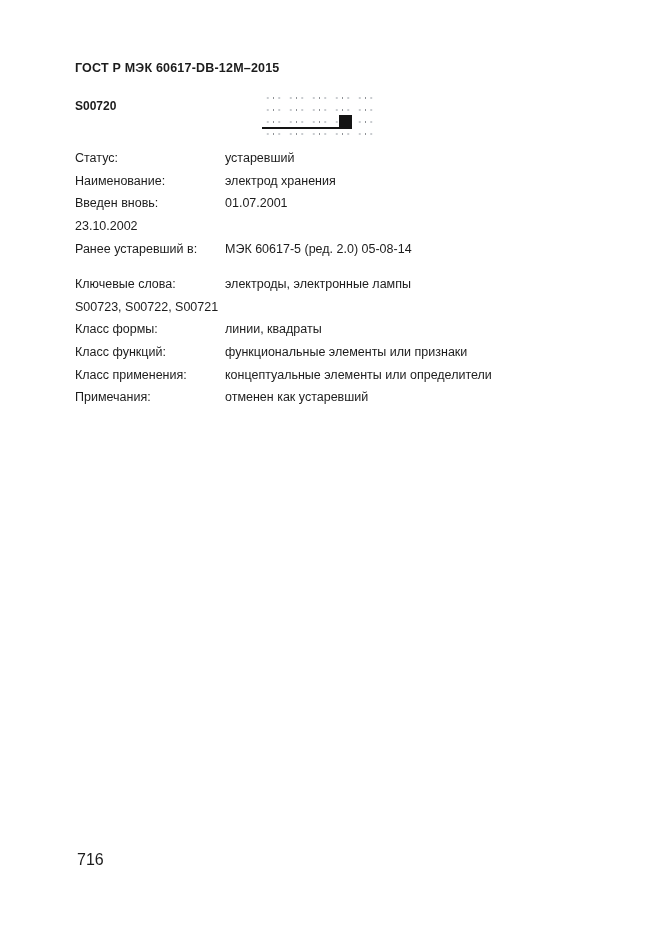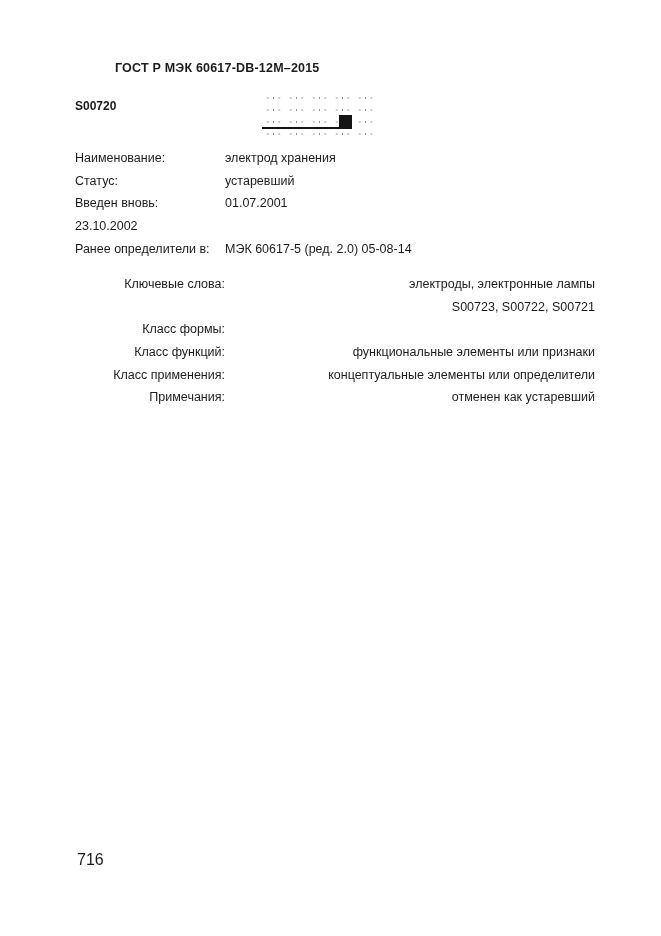--- a/index.html
+++ b/index.html
@@ -16,21 +16,20 @@
     overflow: hidden;
   }
   .doc-header {
     position: absolute;
     left: 75px;
     top: 61px;
     font-size: 12.5px;
     font-weight: bold;
     letter-spacing: 0.2px;
     white-space: nowrap;
-    margin-left: 40px;
   }
   .symbol-id {
     position: absolute;
     left: 75px;
     top: 99px;
     font-size: 12px;
     font-weight: bold;
   }
   
   .symbol-figure {
@@ -61,21 +60,21 @@
     width: 13px;
     height: 13px;
     background: #141414;
   }
   .fields-block {
     position: absolute;
     left: 75px;
     width: 520px;
   }
   #fields-block-1 { top: 147px; }
-  #fields-block-2 { top: 273px; text-align: right; }
+  #fields-block-2 { top: 273px; }
   .field-row {
     display: flex;
     align-items: baseline;
     height: 22.7px;
     line-height: 22.7px;
     font-size: 12.5px;
   }
   .field-label {
     flex: 0 0 150px;
     white-space: nowrap;
@@ -98,50 +97,51 @@
 
 <div class="symbol-id">S00720</div>
 
 <div class="symbol-figure">
   <div class="symbol-line"></div>
   <div class="symbol-square"></div>
 </div>
 
 <div class="fields-block" id="fields-block-1">
   <div class="field-row">
+    <span class="field-label">Статус:</span>
+    <span class="field-value">устаревший</span>
+  </div>
+  <div class="field-row">
     <span class="field-label">Наименование:</span>
     <span class="field-value">электрод хранения</span>
-  </div>
-  <div class="field-row">
-    <span class="field-label">Статус:</span>
-    <span class="field-value">устаревший</span>
   </div>
   <div class="field-row">
     <span class="field-label">Введен вновь:</span>
     <span class="field-value">01.07.2001</span>
   </div>
   <div class="field-row">
     <span class="field-value">23.10.2002</span>
   </div>
   <div class="field-row">
-    <span class="field-label">Ранее определители в:</span>
+    <span class="field-label">Ранее устаревший в:</span>
     <span class="field-value">МЭК 60617-5 (ред. 2.0) 05-08-14</span>
   </div>
 </div>
 
 <div class="fields-block" id="fields-block-2">
   <div class="field-row">
     <span class="field-label">Ключевые слова:</span>
     <span class="field-value">электроды, электронные лампы</span>
   </div>
   <div class="field-row">
     <span class="field-value">S00723, S00722, S00721</span>
   </div>
   <div class="field-row">
     <span class="field-label">Класс формы:</span>
+    <span class="field-value">линии, квадраты</span>
   </div>
   <div class="field-row">
     <span class="field-label">Класс функций:</span>
     <span class="field-value">функциональные элементы или признаки</span>
   </div>
   <div class="field-row">
     <span class="field-label">Класс применения:</span>
     <span class="field-value">концептуальные элементы или определители</span>
   </div>
   <div class="field-row">

